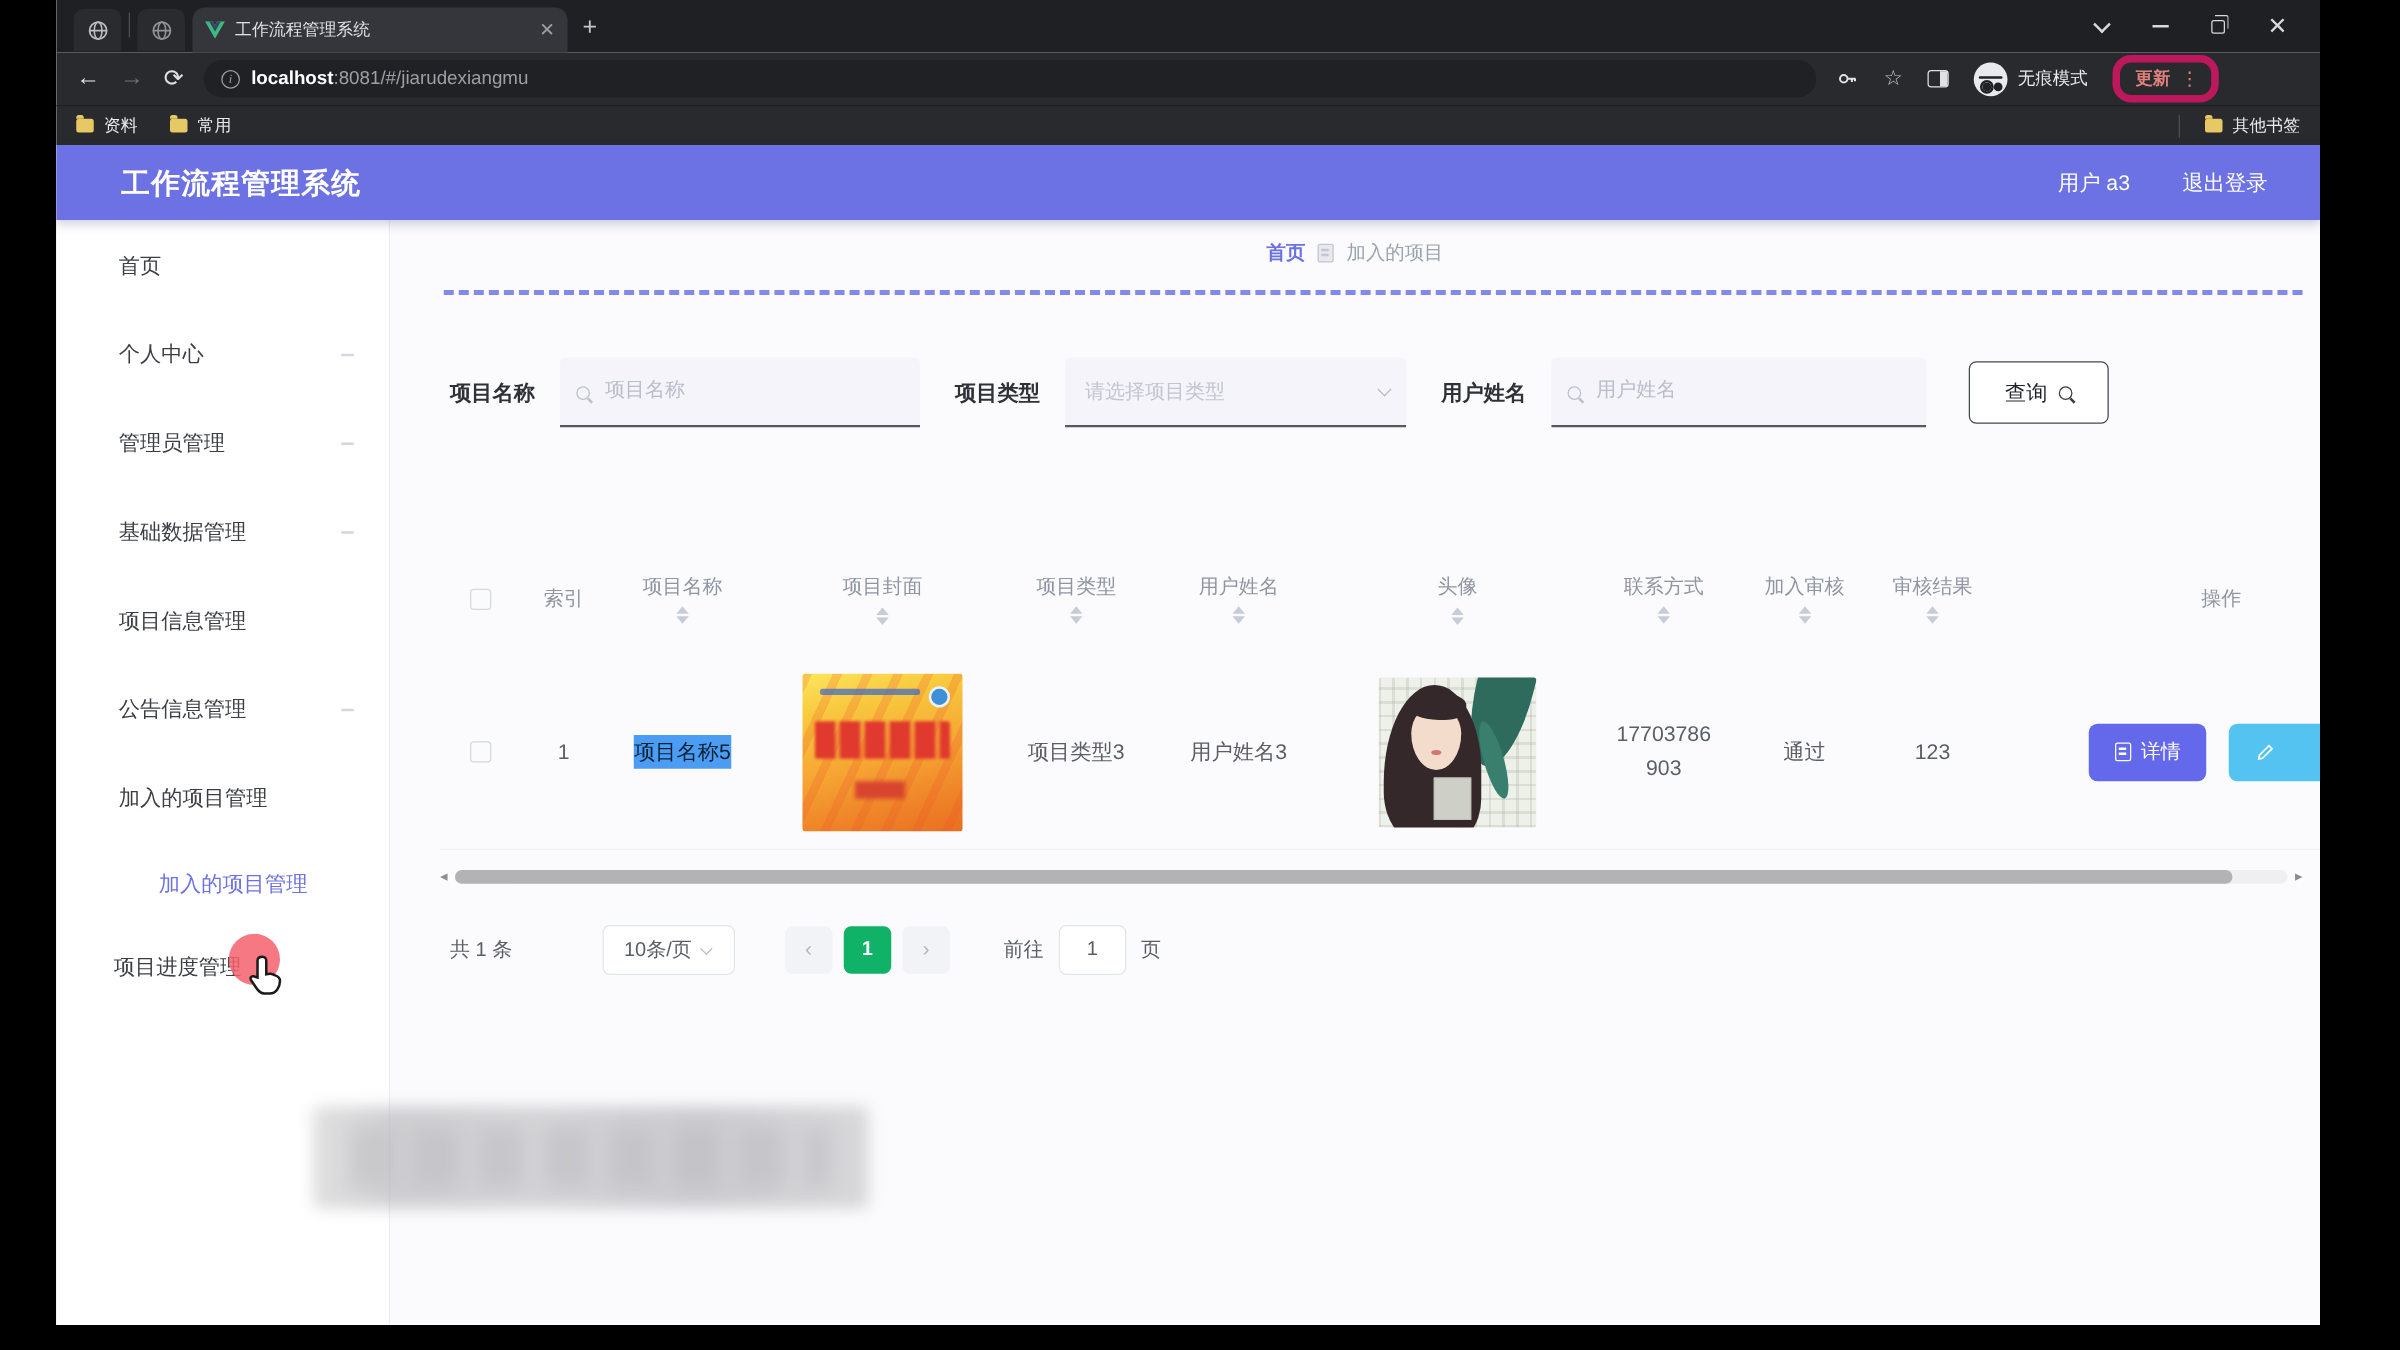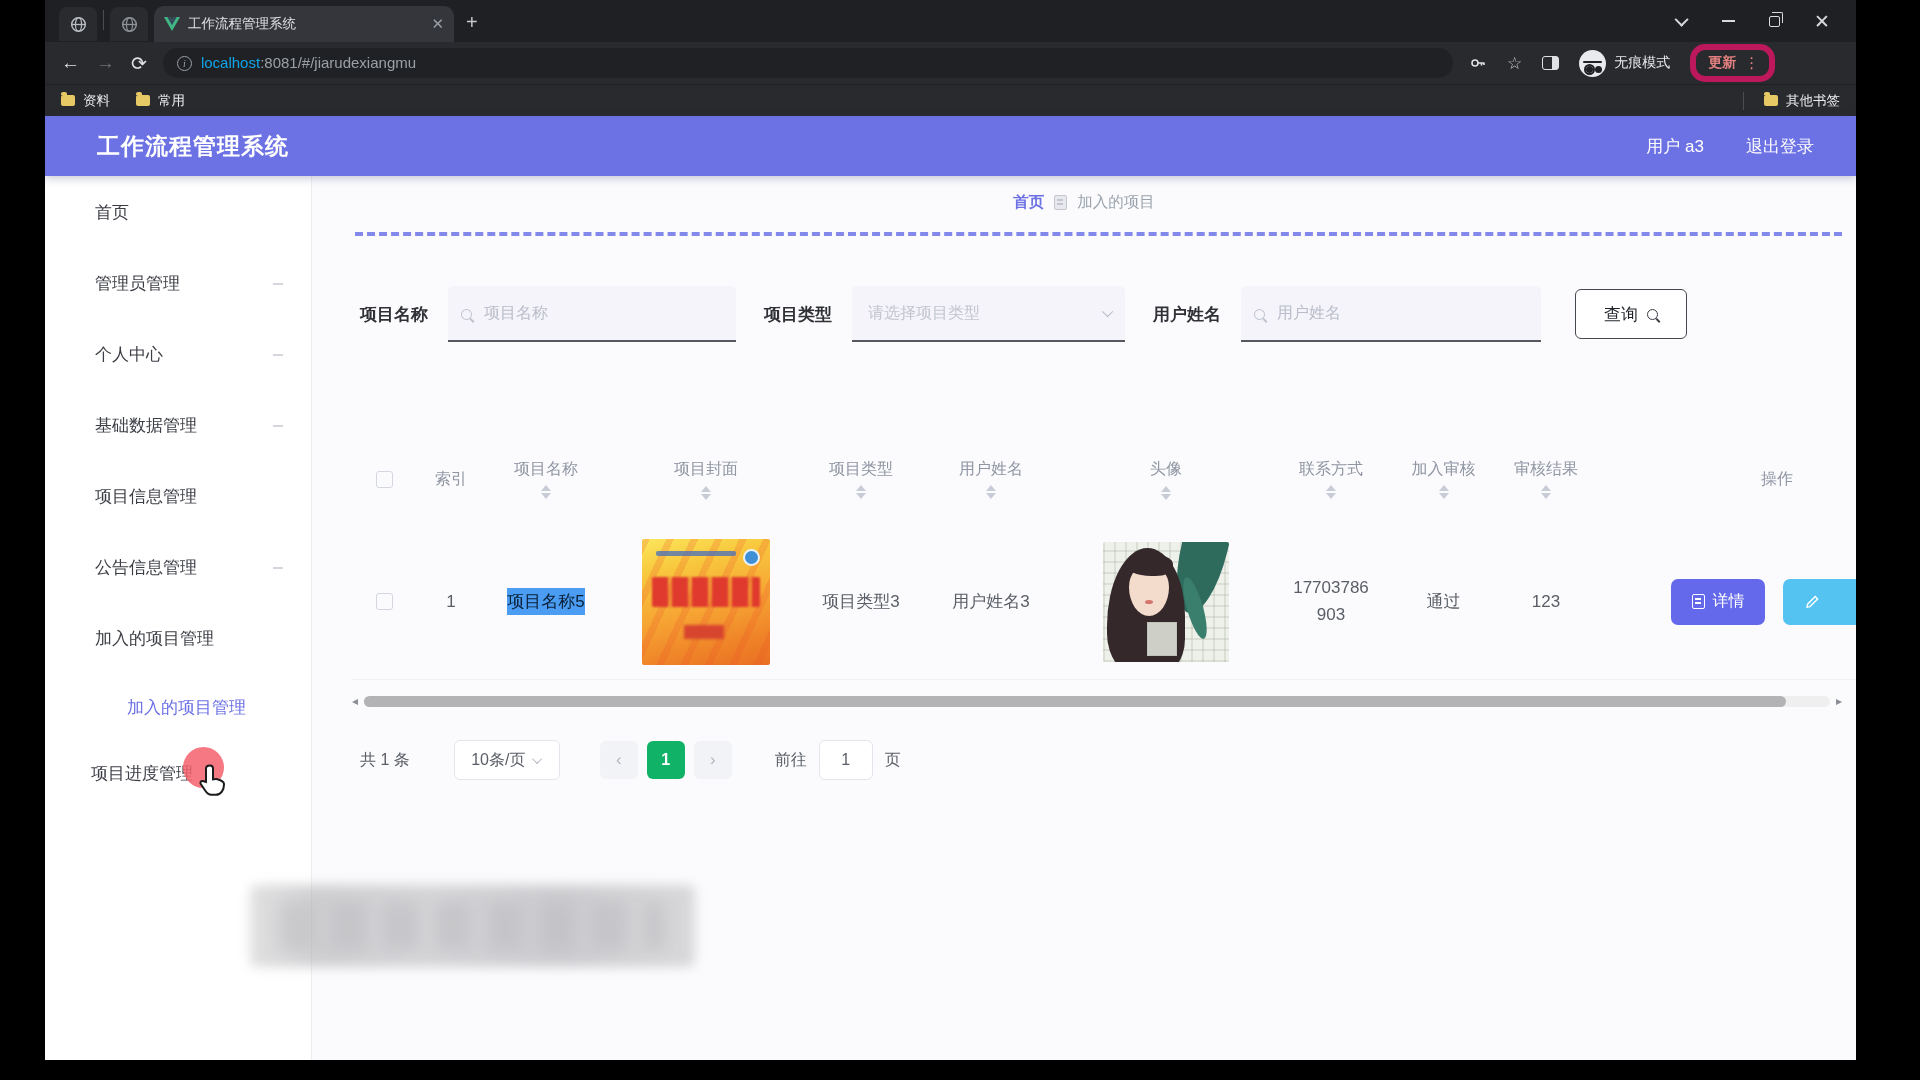--- a/index.html
+++ b/index.html
@@ -28,21 +28,21 @@
   .winctl .min { width:13px; height:2px; background:#d7d9dc; }
   .winctl .restore { width:11px; height:11px; border:1.6px solid #d7d9dc; border-radius:2px; position:relative; }
   .winctl .restore::before { content:''; position:absolute; left:2px; top:-5px; width:10px; height:10px; border-top:1.6px solid #d7d9dc; border-right:1.6px solid #d7d9dc; border-radius:0 2px 0 0; }
   .winctl .close { font-size:19px; line-height:1; }
 
   .urlbar { height:42px; background:#292a2d; display:flex; align-items:center; padding:0 16px; gap:16px; flex-shrink:0; }
   .nav-ic { font-size:19px; color:#dfe1e5; }
   .nav-ic.dim { color:#6e7175; }
   .omnibox { flex:1; height:30px; background:#202124; border-radius:15px; display:flex; align-items:center; padding:0 14px; gap:9px; max-width:1290px; }
   .omni-info { width:15px; height:15px; border:1.4px solid #9aa0a6; border-radius:50%; color:#9aa0a6; font-size:10px; display:flex; align-items:center; justify-content:center; font-family:"Liberation Serif",serif; font-style:italic; }
-  .url-host { color:#0ea5e9; font-size:15px; font-weight:normal; }
+  .url-host { color:#ffffff; font-size:15px; font-weight:bold; }
   .url-rest { color:#9aa0a6; font-size:15px; }
   .bar-icons { display:flex; align-items:center; gap:20px; }
   .star { color:#c3c7cc; font-size:17px; }
   .sidepanel { width:17px; height:14px; border:1.7px solid #dfe1e5; border-radius:3px; position:relative; }
   .sidepanel::after { content:''; position:absolute; right:0; top:0; width:6px; height:100%; background:#dfe1e5; }
   .incog { display:flex; align-items:center; gap:8px; }
   .incog-badge { width:27px; height:27px; border-radius:50%; background:#e8eaed; position:relative; }
   .incog-badge::before { content:''; position:absolute; left:4px; right:4px; top:11px; height:2.5px; background:#202124; border-radius:2px; }
   .incog-badge::after { content:''; position:absolute; left:5px; top:14px; width:7px; height:7px; border-radius:50%; border:2px solid #202124; box-shadow:9px 0 0 -2px #202124, 9px 0 0 0 #202124 inset; background:transparent; }
   .incog-label { color:#e8eaed; font-size:14px; }
@@ -156,21 +156,21 @@
   .ops-cell { justify-content:flex-start; padding-left:70px; gap:18px; overflow:visible; }
 
   .hscroll { position:absolute; top:518px; left:40px; right:14px; height:14px; display:flex; align-items:center; gap:6px; }
   .hs-arrow { color:#8a8d93; font-size:12px; line-height:1; }
   .hs-track { flex:1; height:11px; background:#efefef; border-radius:6px; position:relative; }
   .hs-thumb { position:absolute; left:0; top:0; height:11px; width:97%; background:#b3b3b5; border-radius:6px; }
 
   .pager { position:absolute; top:564px; left:48px; display:flex; align-items:center; font-size:16px; color:#5a5e66; }
   .pg-total { margin-right:44px; }
   .pg-size { width:106px; height:40px; border:1px solid #e2e5ec; border-radius:6px; background:#fff;
-    display:flex; align-items:center; justify-content:center; gap:10px; color:#5a5e66; position:relative; margin-right:40px; }
+    display:flex; align-items:center; justify-content:center; gap:10px; color:#5a5e66; position:relative; margin-right:40px;margin-left:28px; }
   .pg-size .chev-dn { width:7px; height:7px; border-left:1.5px solid #b5b8c2; border-bottom:1.5px solid #b5b8c2; transform:rotate(-45deg) translateY(-2px); }
   .pg-btn { width:38px; height:38px; border-radius:6px; background:#f2f3f6; color:#b2b6bf; display:flex; align-items:center; justify-content:center; font-size:17px; margin-right:9px; cursor:pointer; }
   .pg-cur { width:38px; height:38px; border-radius:6px; background:#10b267; color:#fff; font-weight:bold; display:flex; align-items:center; justify-content:center; margin-right:9px; cursor:pointer; }
   .pg-goto { margin-left:34px; display:flex; align-items:center; gap:12px; }
   .pg-input { width:54px; height:40px; border:1px solid #e2e5ec; border-radius:6px; text-align:center; font-size:16px; color:#5a5e66; outline:none; background:#fff; }
 </style>
 </head>
 <body>
 
 <div class="window">
@@ -262,25 +262,25 @@
         <span>退出登录</span>
       </span>
     </div>
 
     <div class="appbody">
       <div class="sidebar">
         <div class="side-item">
             <span>首页</span>
           </div>
         <div class="side-item">
+            <span>个人中心</span>
+            <span class="collapse-dash"></span>
+          </div>
+        <div class="side-item">
             <span>管理员管理</span>
-            <span class="collapse-dash"></span>
-          </div>
-        <div class="side-item">
-            <span>个人中心</span>
             <span class="collapse-dash"></span>
           </div>
         <div class="side-item">
             <span>基础数据管理</span>
             <span class="collapse-dash"></span>
           </div>
         <div class="side-item">
             <span>项目信息管理</span>
           </div>
         <div class="side-item">

